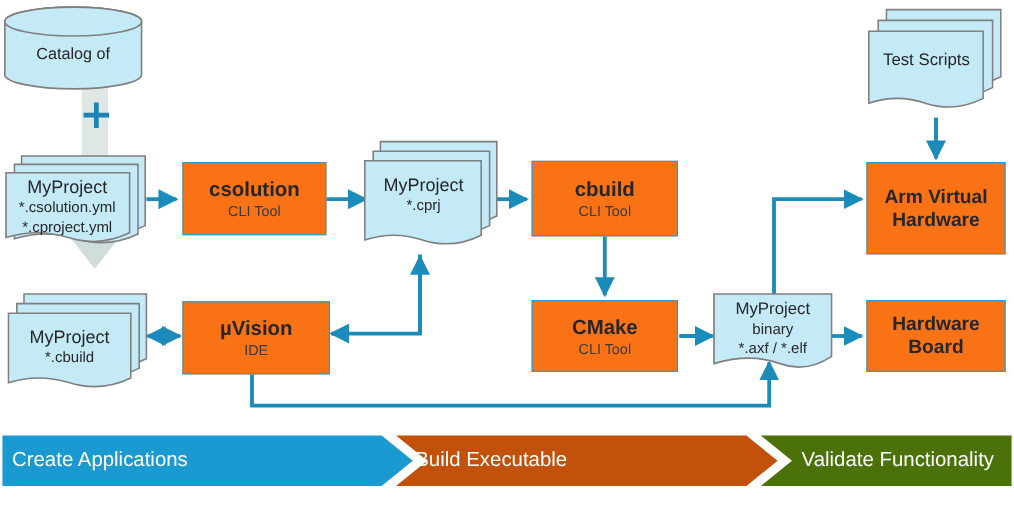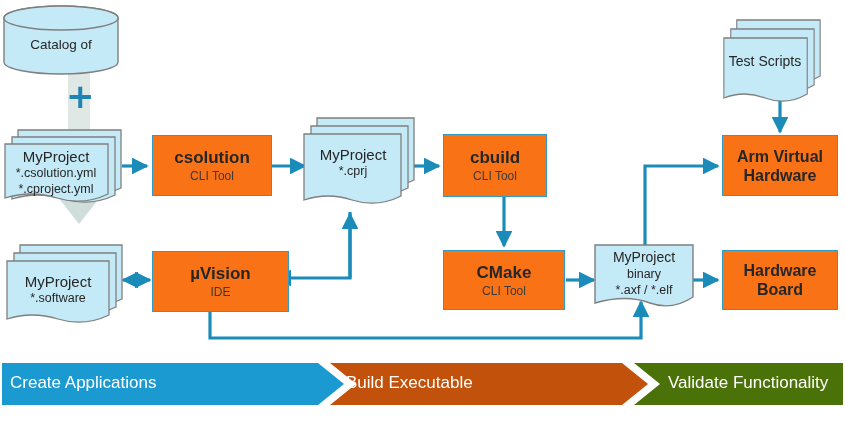--- a/index.html
+++ b/index.html
@@ -122,54 +122,54 @@
       <path d="M14,2 L111,2 L111,64 Q87,76 62,68 Q38,60 14,68 Z" fill="#c5eaf7" stroke="#7f7f7f" stroke-width="1.3"></path>
       <path d="M8,10 L105,10 L105,72 Q81,84 56,76 Q32,68 8,76 Z" fill="#c5eaf7" stroke="#7f7f7f" stroke-width="1.3"></path>
       <path d="M1,18 L98,18 L98,80 Q74,92 49,84 Q25,76 1,84 Z" fill="#c5eaf7" stroke="#7f7f7f" stroke-width="1.3"></path>
     </svg>
     <div class="dtext" style="padding-right:12px;padding-bottom:18px;padding-top:14px;">
       <div class="l1 big">MyProject</div>
       <div class="l2">*.cprj</div>
     </div>
   </div>
 
-  <div class="node proc" style="left:443px;top:134px;width:104px;height:63px;">
+  <div class="node proc" style="left:443px;top:134px;width:122px;height:63px;">
     <div class="t1">cbuild</div>
     <div class="t2">CLI Tool</div>
   </div>
 
-  <div class="node doc" style="left:723px;top:18px;width:98px;height:88px;">
+  <div class="node doc" style="left:723px;top:6px;width:112px;height:88px;">
     <svg class="docsvg" viewBox="0 0 114 88" preserveAspectRatio="none">
       <path d="M16,2 L113,2 L113,58 Q89,70 64,62 Q40,54 16,62 Z" fill="#c5eaf7" stroke="#7f7f7f" stroke-width="1.3"></path>
       <path d="M9,11 L106,11 L106,67 Q82,79 57,71 Q33,63 9,71 Z" fill="#c5eaf7" stroke="#7f7f7f" stroke-width="1.3"></path>
       <path d="M1,20 L98,20 L98,76 Q74,88 49,80 Q25,72 1,80 Z" fill="#c5eaf7" stroke="#7f7f7f" stroke-width="1.3"></path>
     </svg>
     <div class="dtext" style="padding-right:14px;padding-bottom:14px;padding-top:12px;">
       <div class="l1">Test Scripts</div>
     </div>
   </div>
 
-  <div class="node proc" style="left:722px;top:135px;width:116px;height:61px;">
+  <div class="node proc" style="left:722px;top:135px;width:116px;height:77px;">
     <div class="t1 small">Arm Virtual</div>
     <div class="t1 small">Hardware</div>
   </div>
 
   <div class="node doc" style="left:6px;top:243px;width:118px;height:82px;">
     <svg class="docsvg" viewBox="0 0 118 82" preserveAspectRatio="none">
       <path d="M14,2 L116,2 L116,56 Q91,68 65,60 Q39,52 14,60 Z" fill="#c5eaf7" stroke="#7f7f7f" stroke-width="1.3"></path>
       <path d="M8,10 L110,10 L110,64 Q85,76 59,68 Q33,60 8,68 Z" fill="#c5eaf7" stroke="#7f7f7f" stroke-width="1.3"></path>
       <path d="M1,18 L103,18 L103,72 Q78,84 52,76 Q26,68 1,76 Z" fill="#c5eaf7" stroke="#7f7f7f" stroke-width="1.3"></path>
     </svg>
     <div class="dtext" style="padding-right:14px;padding-bottom:6px;padding-top:16px;">
       <div class="l1 big">MyProject</div>
-      <div class="l2">*.software</div>
-    </div>
-  </div>
-
-  <div class="node proc" style="left:152px;top:251px;width:137px;height:61px;">
+      <div class="l2">*.cbuild</div>
+    </div>
+  </div>
+
+  <div class="node proc" style="left:152px;top:251px;width:123px;height:61px;">
     <div class="t1">µVision</div>
     <div class="t2">IDE</div>
   </div>
 
   <div class="node proc" style="left:443px;top:250px;width:122px;height:60px;">
     <div class="t1">CMake</div>
     <div class="t2">CLI Tool</div>
   </div>
 
   <div class="node doc" style="left:594px;top:243px;width:100px;height:72px;">

